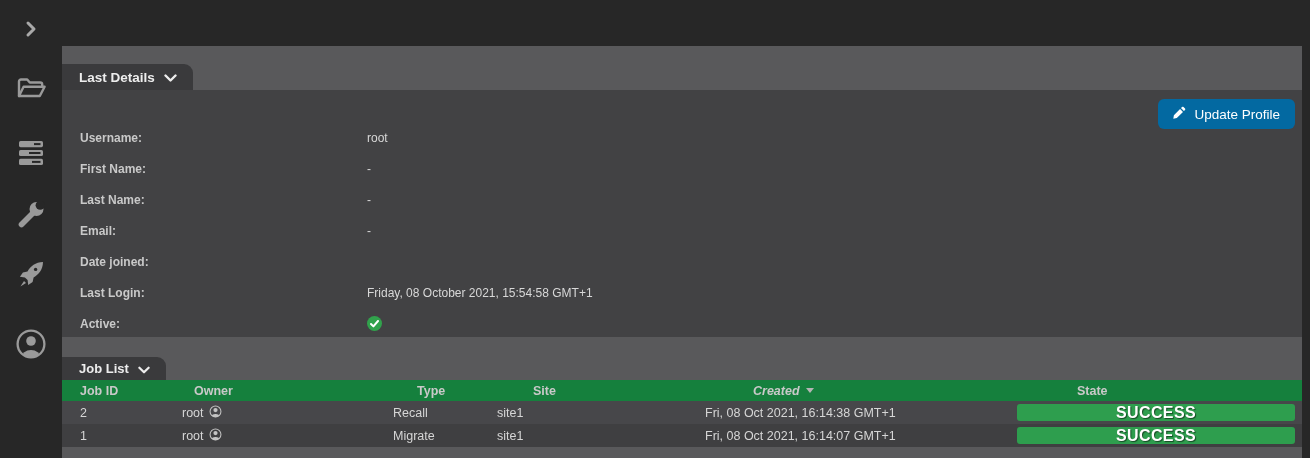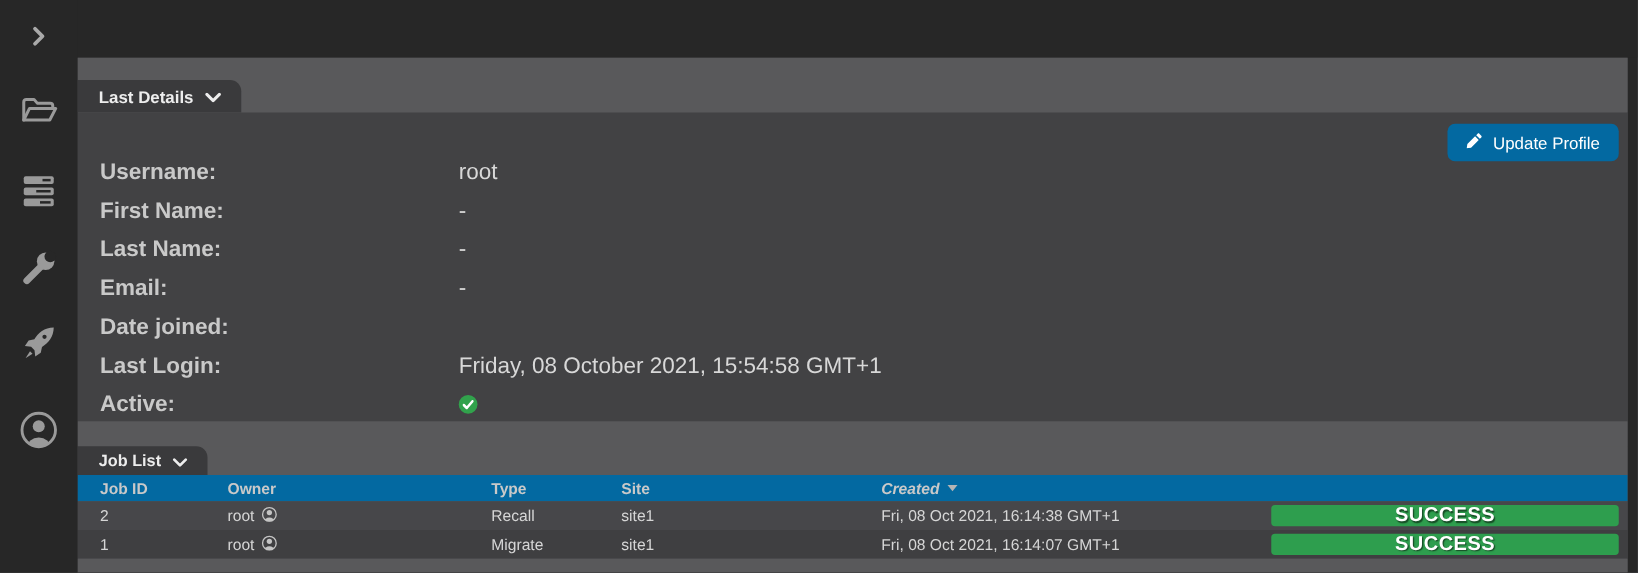--- a/index.html
+++ b/index.html
@@ -27,29 +27,29 @@
     border-radius:0 9px 0 0; cursor:pointer; white-space:nowrap;
   }
   .chev-down { margin-top:1px; }
   .panel-body { height:247px; background:#424244; position:relative; }
   .update-btn {
     position:absolute; top:9px; right:7px; background:#0369a1; border:none; cursor:pointer;
     color:#ffffff; font-family:"Liberation Sans", sans-serif; font-size:13.5px;
     padding:7px 15px; border-radius:6px; display:flex; align-items:center; gap:8px;
   }
   .fields { padding-top:32px; }
-  .field-row { height:31px; display:flex; align-items:center; font-size:18px; }
+  .field-row { height:31px; display:flex; align-items:center; font-size:12px; }
   .field-label { width:305px; padding-left:18px; font-weight:bold; color:#c9c9c9; }
   .field-value { color:#d8d8d8; }
   .check-circle { width:15px; height:15px; border-radius:50%; background:#31a24c;
                   display:flex; align-items:center; justify-content:center; }
   .gap { height:20px; background:#59595b; }
   
   .tbl-grid { display:grid; grid-template-columns:120px 211px 104px 208px 312px 1fr; align-items:center; }
-  .tbl-head { height:21px; background:#0369a1; font-size:12.5px; font-weight:bold; color:#c9c9c9; }
+  .tbl-head { height:21px; background:#15803d; font-size:12.5px; font-weight:bold; color:#c9c9c9;gap:12px; }
   .tbl-row  { height:23px; font-size:12.5px; color:#d6d6d6; cursor:default; }
   .tbl-row.even { background:#47474a; }
   .tbl-row.odd  { background:#3f3f41; }
   .cell-first { padding-left:18px; }
   .sort-col { display:flex; align-items:center; gap:6px; cursor:pointer;font-style:italic; }
   .sort-tri { width:0; height:0; border-left:4.5px solid transparent; border-right:4.5px solid transparent;
               border-top:5px solid #b5b5b5; }
   .owner-cell { display:flex; align-items:center; gap:5px; }
   .badge {
     flex:1; display:block; margin-right:7px; height:17px; line-height:17px;
@@ -204,20 +204,21 @@
 
   <div class="tbl-grid tbl-head">
     <div class="cell-first">Job ID</div>
     <div>Owner</div>
     <div>Type</div>
     <div>Site</div>
     <div class="sort-col">
       <span>Created</span>
       <span class="sort-tri"></span>
     </div>
+    <div>State</div>
   </div>
 
   <div class="tbl-grid tbl-row even">
     <div class="cell-first">2</div>
     <div class="owner-cell">
       <span>root</span>
       <span>
         <svg width="13" height="13" viewBox="0 0 32 32">
           <defs>
               <clipPath id="uca">

